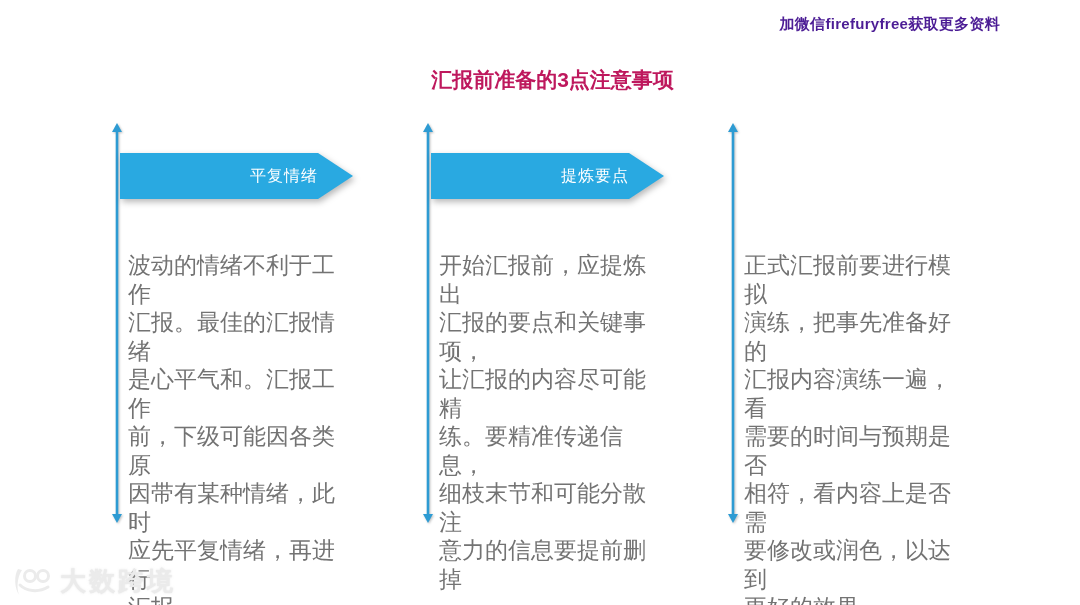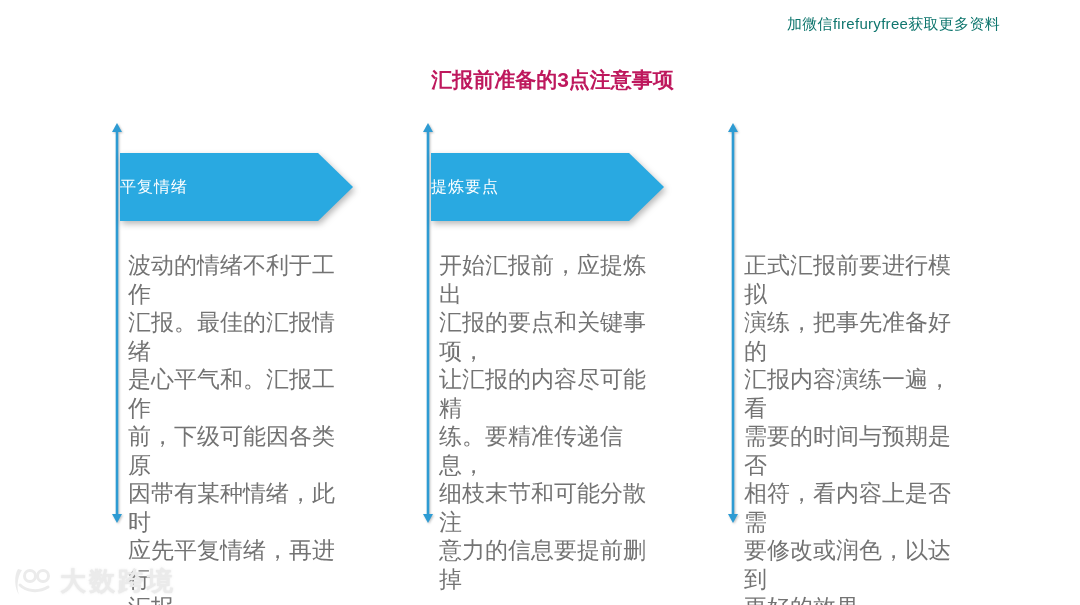--- a/index.html
+++ b/index.html
@@ -12,22 +12,22 @@
     height: 605px;
     background: #ffffff;
     overflow: hidden;
   }
 
   .wm-top {
     position: absolute;
     top: 15px;
     right: 80px;
     font-size: 15px;
-    font-weight: normal;
-    color: #0f766e;
+    font-weight: bold;
+    color: #4c1d95;
     letter-spacing: 0.3px;
   }
 
   .title {
     position: absolute;
     top: 66px;
     left: 0;
     width: 100%;
     text-align: center;
     font-size: 21px;
@@ -51,26 +51,26 @@
     left: 0;
     top: 0;
     filter: drop-shadow(1px 1px 1px rgba(0,0,0,0.25));
   }
 
   .banner {
     position: absolute;
     left: 9px;
     top: 30px;
     width: 233px;
-    height: 68px;
+    height: 46px;
     background: #29a9e1;
     clip-path: polygon(0 0, 85% 0, 100% 50%, 85% 100%, 0 100%);
     display: flex;
     align-items: center;
-    justify-content: flex-start;
+    justify-content: flex-end;
     padding-right: 15%;
   }
   .banner-wrap {
     position: absolute;
     left: 9px;
     top: 30px;
     width: 233px;
     height: 57px;
     filter: drop-shadow(2px 3px 3px rgba(0,0,0,0.28));
   }

